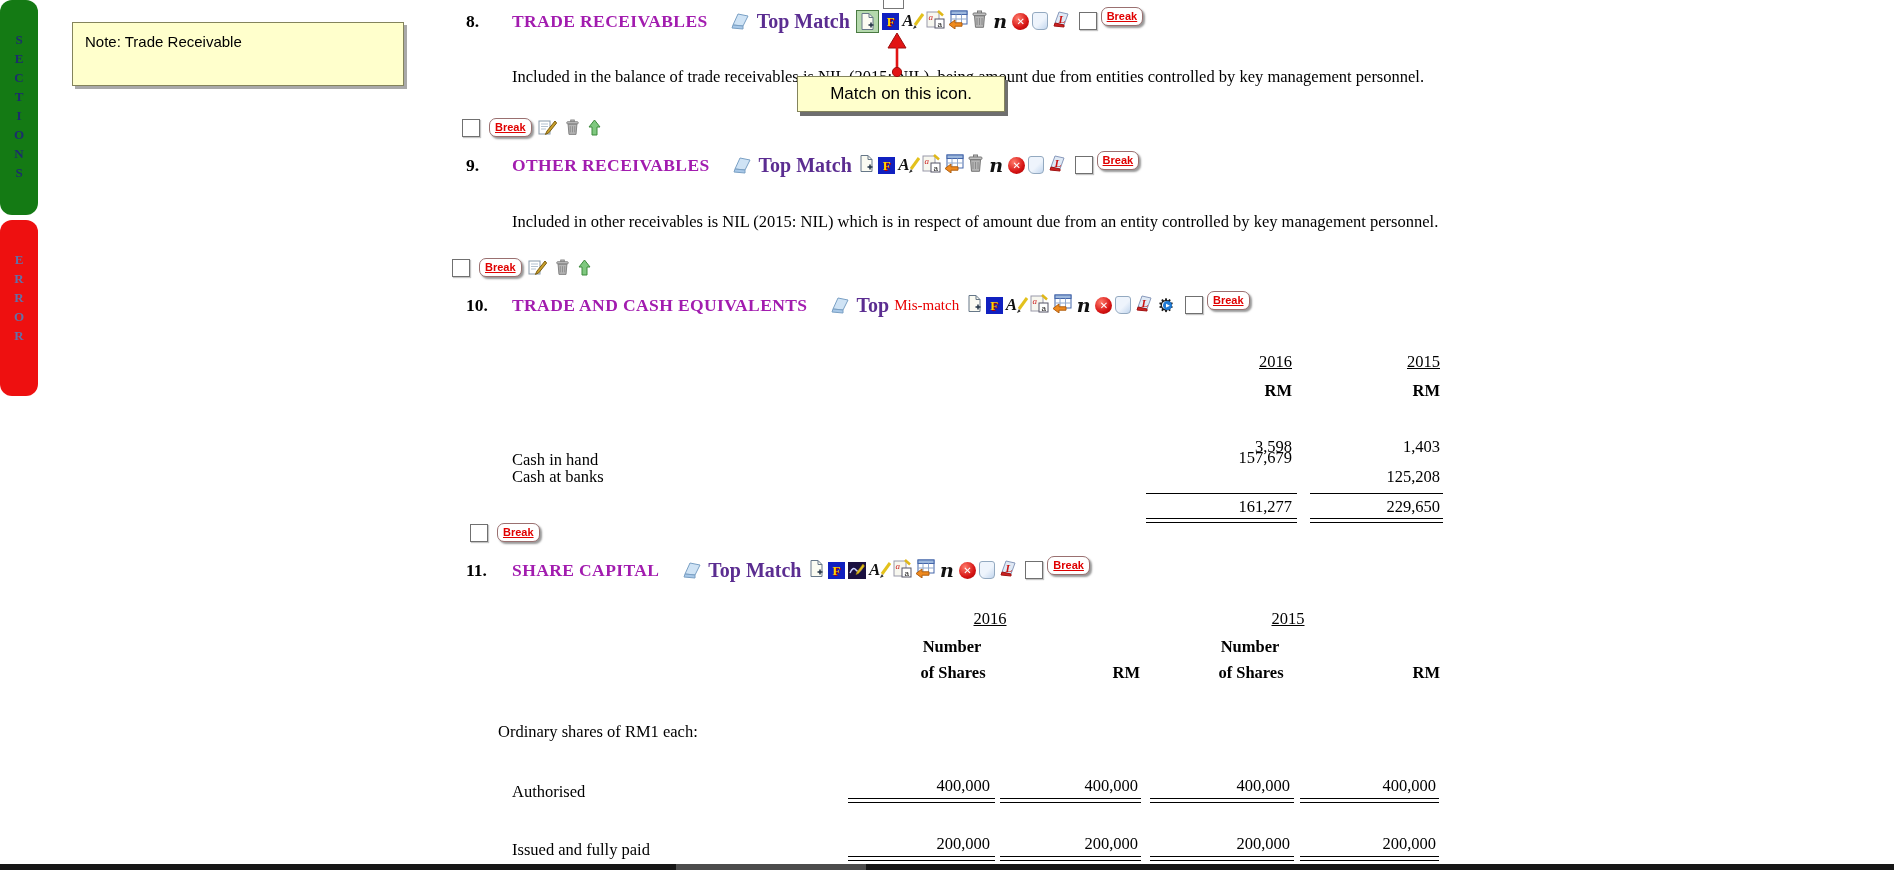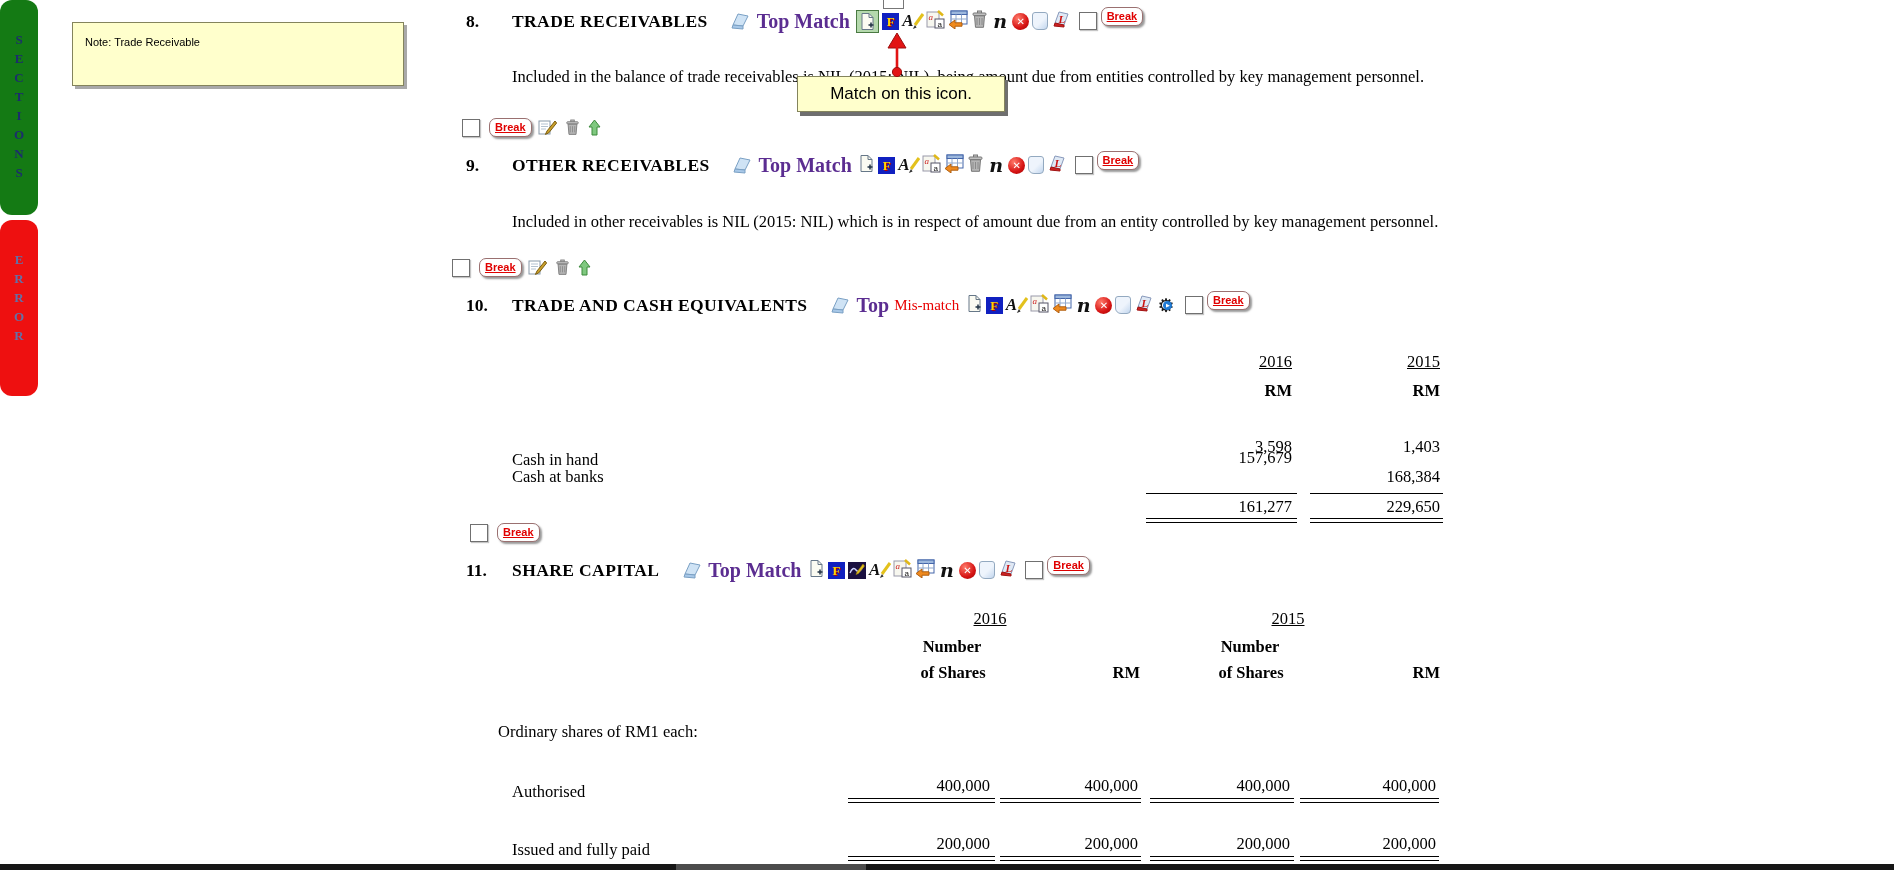--- a/index.html
+++ b/index.html
@@ -13,34 +13,34 @@
     display: flex; flex-direction: column; align-items: center; }
   .side-box span { font: bold 13px/19px "Liberation Serif", serif; display: block; }
   #sections-box { top: 0; height: 215px; background: #147a14; padding-top: 30px; }
   #sections-box span { color: #1c2d6e; }
   #error-box { top: 220px; height: 176px; background: #ee1010; padding-top: 30px; }
   #error-box span { color: #6272a8; }
   
   .yellow-box { position: absolute; background: #ffffcc; border: 1px solid #84845c;
     font-family: "Liberation Sans", sans-serif; color: #000; }
   #note-box { left: 72px; top: 22px; width: 332px; height: 64px;
-    padding: 7px 12px; font-size: 11px; line-height: 24px;
+    padding: 7px 12px; font-size: 15px; line-height: 24px;
     box-shadow: 3px 3px 0 #a9a9a9; z-index: 4; }
   #tooltip { left: 797px; top: 76px; width: 208px; height: 36px;
     text-align: center; font-size: 17px; line-height: 33px;
     box-shadow: 3px 4px 0 #6f6f6f; z-index: 6; }
   #pointer-arrow { position: absolute; left: 886px; top: 33px; z-index: 7; }
   #cutoff-box { position: absolute; left: 883px; top: -9px; width: 21px; height: 18px;
     background: #fff; border: 1px solid #777; }
   
   .sec-row { position: absolute; left: 460px; height: 30px; display: flex;
     align-items: center; white-space: nowrap; z-index: 3; }
   .sec-num { width: 52px; padding-left: 6px; font: bold 17.5px "Liberation Serif", serif; }
   .sec-title { font: bold 17.5px "Liberation Serif", serif; letter-spacing: .4px;
-    margin-right: 20px; color: #000000; text-align: center; }
+    margin-right: 20px; color: #a21caf; text-align: center; }
   .match-link { font: bold 20px "Liberation Serif", serif; color: #5b2d91; margin: 0 5px 0 4px; }
   .mismatch { font: 15px "Liberation Serif", serif; color: #e80000; margin-right: 5px; }
   
   .ic { display: inline-block; vertical-align: middle; margin: 0 1.5px; position: relative; }
   .hl { background: #b5d9ad; border: 1px solid #4a7a42; padding: 1px 2px; line-height: 0; }
   .f-ic { width: 17px; height: 17px; background: #1020c0; color: #ffd400;
     font: bold 13px/17px "Liberation Serif", serif; text-align: center;
     text-shadow: 1px 1px 0 #b00000; }
   .sign-ic { width: 18px; height: 17px; background: #1a1040; line-height: 0; }
   .apen { width: 21px; height: 20px; }
@@ -326,21 +326,21 @@
 <div class="cell rt yr" style="left:1294px; top:352px; width:148px">2015</div>
 <div class="cell rt bold" style="left:1146px; top:381px; width:148px">RM</div>
 <div class="cell rt bold" style="left:1294px; top:381px; width:148px">RM</div>
 
 <div class="cell" style="left:512px; top:450px; width:300px">Cash in hand</div>
 <div class="cell rt" style="left:1146px; top:437px; width:148px">3,598</div>
 <div class="cell rt" style="left:1294px; top:437px; width:148px">1,403</div>
 
 <div class="cell" style="left:512px; top:467px; width:300px">Cash at banks</div>
 <div class="cell rt" style="left:1146px; top:448px; width:148px">157,679</div>
-<div class="cell rt" style="left:1294px; top:467px; width:148px">168,384</div>
+<div class="cell rt" style="left:1294px; top:467px; width:148px">125,208</div>
 
 <div class="sl" style="left:1146px; top:493px; width:151px"></div>
 <div class="sl" style="left:1310px; top:493px; width:133px"></div>
 
 <div class="cell rt" style="left:1146px; top:497px; width:148px">161,277</div>
 <div class="cell rt" style="left:1294px; top:497px; width:148px">229,650</div>
 
 <div class="dl" style="left:1146px; top:518px; width:151px"></div>
 <div class="dl" style="left:1310px; top:518px; width:133px"></div>
 

